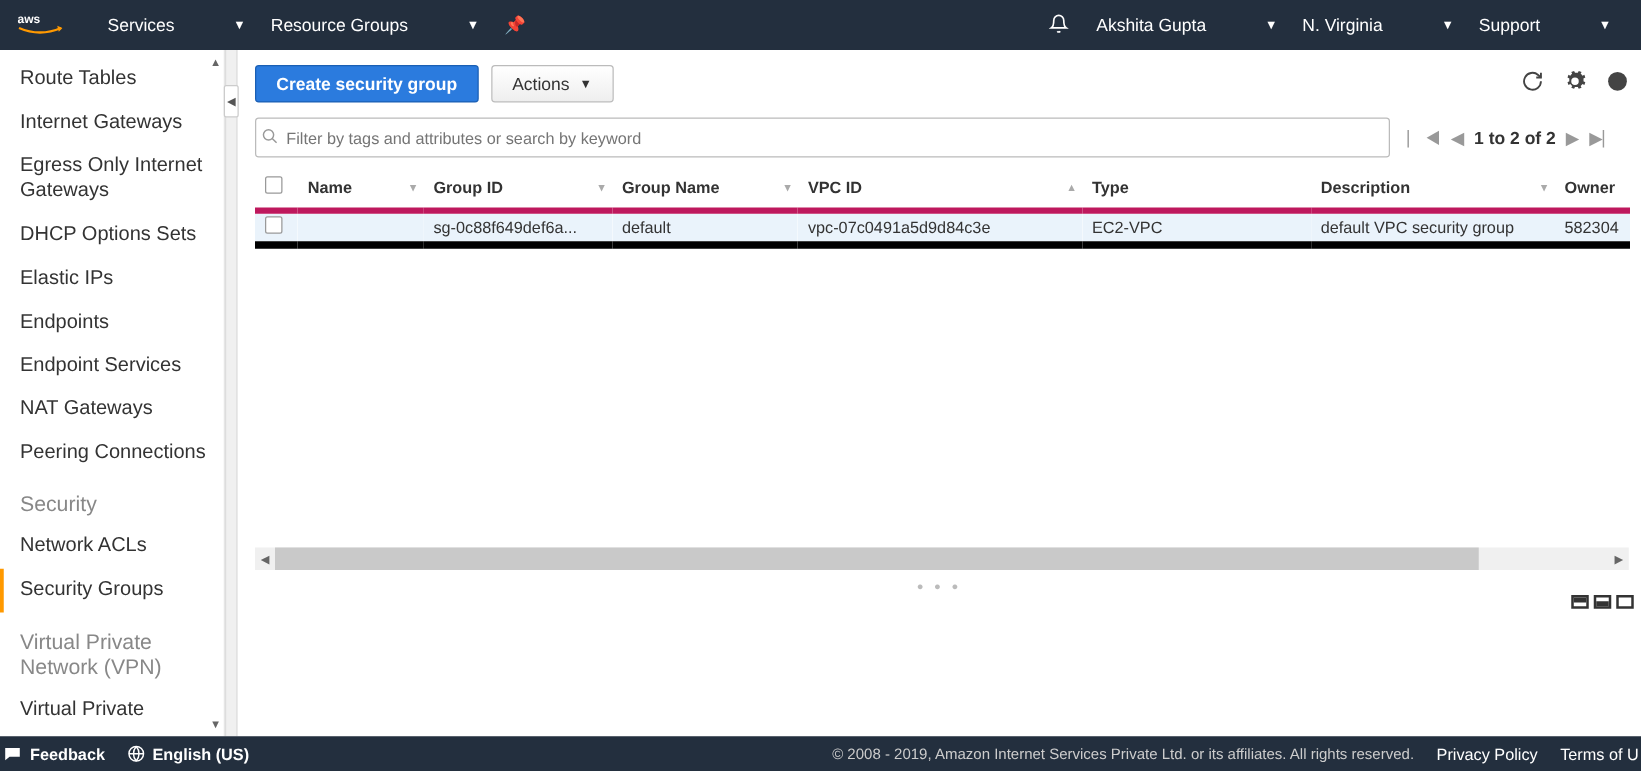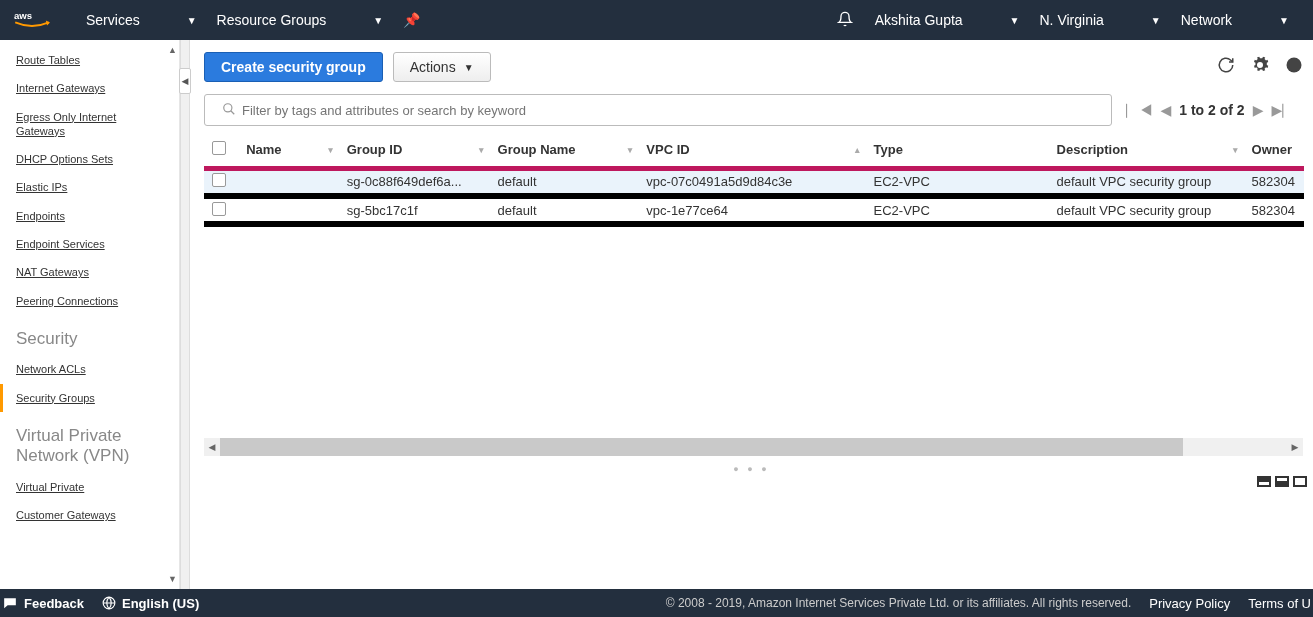--- a/index.html
+++ b/index.html
@@ -16,38 +16,38 @@
 
 
 .mainwrap { display: flex; height: 549px; position: relative; }
 .sidebar-holder { display: flex; }
 .scrollcol { width: 14px; background: #fff; display: flex; flex-direction: column; align-items: center; border-right: 1px solid #e6e6e6; }
 .scrollcol .arrow { font-size: 9px; color: #666; padding: 2px 0; cursor: pointer; }
 .scrollcol .arrow:first-child { margin-top: 3px; }
 .scrollcol .arrow:last-child { margin-top: auto; margin-bottom: 3px; }
 
 .sidebar { width: 166px; padding-top: 6px; overflow: hidden; }
-.sb-item { padding: 7px 0 7px 16px; color: #333; font-size: 11px; cursor: pointer; line-height: 1.3; text-decoration: underline; }
+.sb-item { padding: 7px 0 7px 16px; color: #333; font-size: 16px; cursor: pointer; line-height: 1.3; }
 .sb-heading { padding: 14px 0 6px 16px; color: #888; font-size: 17px; line-height: 1.2; }
 .sb-selected { border-left: 3px solid #ff9900; padding-left: 13px; color: #333; background: #fff; }
 
 .collapse-handle { width: 10px; background: #f0f0f0; position: relative; border-right: 1px solid #ddd; border-left: 1px solid #ddd;}
 .collapse-tab { position: absolute; left: -2px; top: 28px; width: 12px; height: 26px; background: #fff; border: 1px solid #ccc; border-radius: 2px; display: flex; align-items: center; justify-content: center; font-size: 9px; color: #555; cursor: pointer; }
 
 .content { flex: 1; padding: 12px 0 0 14px; position: relative; overflow: hidden; }
 .toolbar { display: flex; align-items: center; gap: 10px; margin-bottom: 12px; }
 .btn { display: inline-flex; align-items: center; padding: 6px 16px; border-radius: 3px; font-size: 14px; cursor: pointer; border: 1px solid; }
 .btn-primary { background: #2b7bde; color: #fff; border-color: #1a5fb4; font-weight: 600; }
 .btn-default { background: linear-gradient(#fff,#eee); color: #333; border-color: #bbb; }
 .btn-default .caret { margin-left: 8px; font-size: 10px; }
 .tb-icons { margin-left: auto; display: flex; align-items: center; gap: 16px; padding-right: 10px; color: #555; }
 .tb-icons span { cursor: pointer; font-size: 16px; }
 
 .filterrow { display: flex; align-items: center; margin-bottom: 8px; gap: 14px; }
-.searchbox { flex: 1; display: flex; align-items: center; border: 1px solid #bbb; border-radius: 3px; height: 32px; padding: 0 17px; background: #fff; max-width: 908px; }
+.searchbox { flex: 1; display: flex; align-items: center; border: 1px solid #bbb; border-radius: 3px; height: 32px; padding: 0 4px; background: #fff; max-width: 908px; }
 .searchbox .mag { color: #aaa; margin-right: 6px; }
 .searchbox input { border: none; outline: none; flex: 1; font-size: 13px; color: #555; background: transparent; }
 .pager { display: flex; align-items: center; gap: 8px; color: #999; font-size: 14px; padding-right: 10px; }
 .pager .pg-text { color: #333; font-weight: 600; }
 .pager span { cursor: pointer; }
 
 .table { width: 1100px; border-collapse: collapse; }
 .table th, .table td { text-align: left; padding: 0 8px; height: 28px; font-size: 13px; white-space: nowrap; overflow: hidden; text-overflow: ellipsis; }
 .table th { color: #333; font-weight: 600; position: relative; border-bottom: 5px solid #be185d; height: 34px; }
 .sort { position: absolute; right: 6px; top: 50%; transform: translateY(-50%); font-size: 9px; color: #aaa; }
@@ -108,21 +108,21 @@
   </div>
   <div class="navitem">
       <span>Akshita Gupta</span>
       <span class="caret">▼</span>
     </div>
   <div class="navitem">
       <span>N. Virginia</span>
       <span class="caret">▼</span>
     </div>
   <div class="navitem">
-      <span>Network</span>
+      <span>Support</span>
       <span class="caret">▼</span>
     </div>
 </div>
 
 <div class="mainwrap">
   <div class="sidebar-holder">
     <div class="sidebar">
       <div class="sb-item">Route Tables</div>
       <div class="sb-item">Internet Gateways</div>
       <div class="sb-item">Egress Only Internet Gateways</div>
@@ -211,30 +211,20 @@
         <tr class="row-sel">
           <td class="checkbox-cell"><span class="chk"></span></td>
           <td></td>
           <td>sg-0c88f649def6a...</td>
           <td>default</td>
           <td>vpc-07c0491a5d9d84c3e</td>
           <td>EC2-VPC</td>
           <td>default VPC security group</td>
           <td>582304</td>
         </tr>
-        <tr>
-          <td class="checkbox-cell"><span class="chk"></span></td>
-          <td></td>
-          <td>sg-5bc17c1f</td>
-          <td>default</td>
-          <td>vpc-1e77ce64</td>
-          <td>EC2-VPC</td>
-          <td>default VPC security group</td>
-          <td>582304</td>
-        </tr>
       </tbody>
     </table>
 
     <div class="hscroll">
       <div class="arrowbox" style="left:0">◀</div>
       <div class="thumb"></div>
       <div class="arrowbox" style="right:0">▶</div>
     </div>
     <div class="drag-handle">● ● ●</div>
     <div class="layout-icons">

